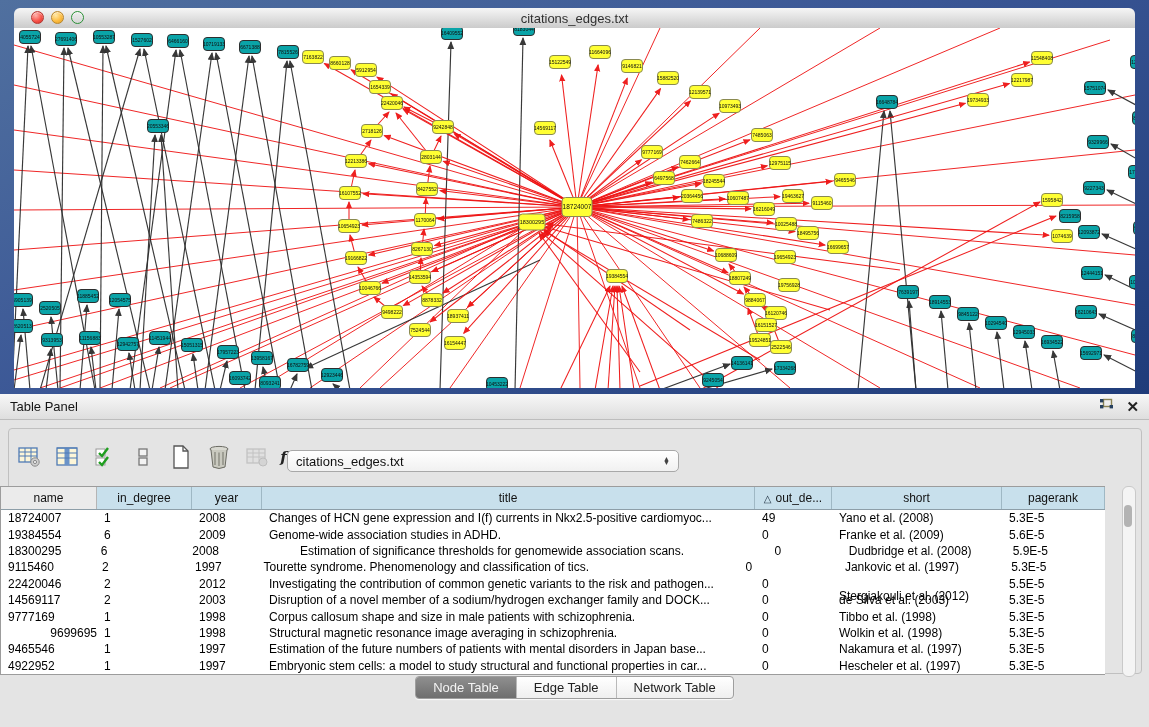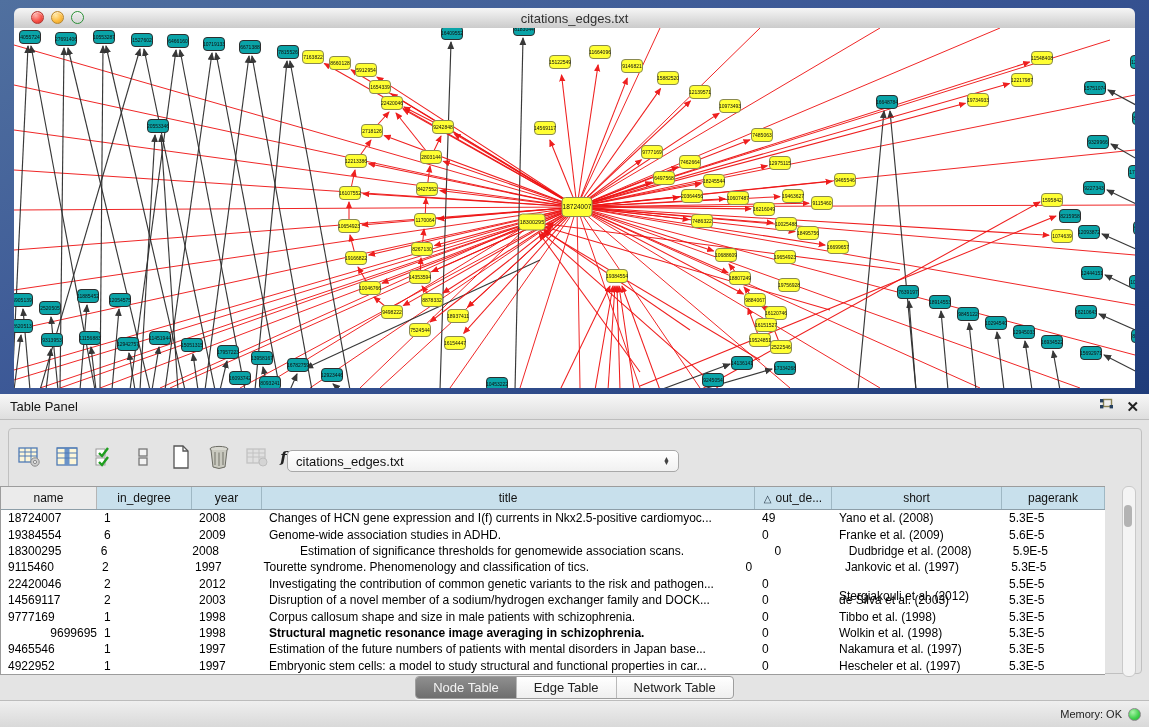--- a/index.html
+++ b/index.html
@@ -897,21 +897,21 @@
             <div class="td" style="width: 70px;">1998</div>
             <div class="td" style="width: 493px;">Corpus callosum shape and size in male patients with schizophrenia.</div>
             <div class="td" style="width: 77px;">0</div>
             <div class="td" style="width: 170px;">Tibbo et al. (1998)</div>
             <div class="td" style="width: 103px;">5.3E-5</div>
           </div>
           <div class="tr">
             <div class="td" style="width: 96px; text-align: right;">9699695</div>
             <div class="td" style="width: 95px;">1</div>
             <div class="td" style="width: 70px;">1998</div>
-            <div class="td" style="width: 493px; font-weight: bold;">Structural magnetic resonance image averaging in schizophrenia.</div>
+            <div class="td" style="width: 493px;">Structural magnetic resonance image averaging in schizophrenia.</div>
             <div class="td" style="width: 77px;">0</div>
             <div class="td" style="width: 170px;">Wolkin et al. (1998)</div>
             <div class="td" style="width: 103px;">5.3E-5</div>
           </div>
           <div class="tr">
             <div class="td" style="width: 96px;">9465546</div>
             <div class="td" style="width: 95px;">1</div>
             <div class="td" style="width: 70px;">1997</div>
             <div class="td" style="width: 493px;">Estimation of the future numbers of patients with mental disorders in Japan base...</div>
             <div class="td" style="width: 77px;">0</div>
@@ -935,17 +935,13 @@
 
     <div class="tabbar">
       <div class="seg" id="tabs">
           <div class="tab active">Node Table</div>
           <div class="tab">Edge Table</div>
           <div class="tab">Network Table</div>
         </div>
     </div>
   </div>
 
-  <div class="statusbar">
-    <span class="mem-label">Memory: OK</span>
-    <span class="mem-dot"></span>
-  </div>
 </div>
 
 </body></html>

